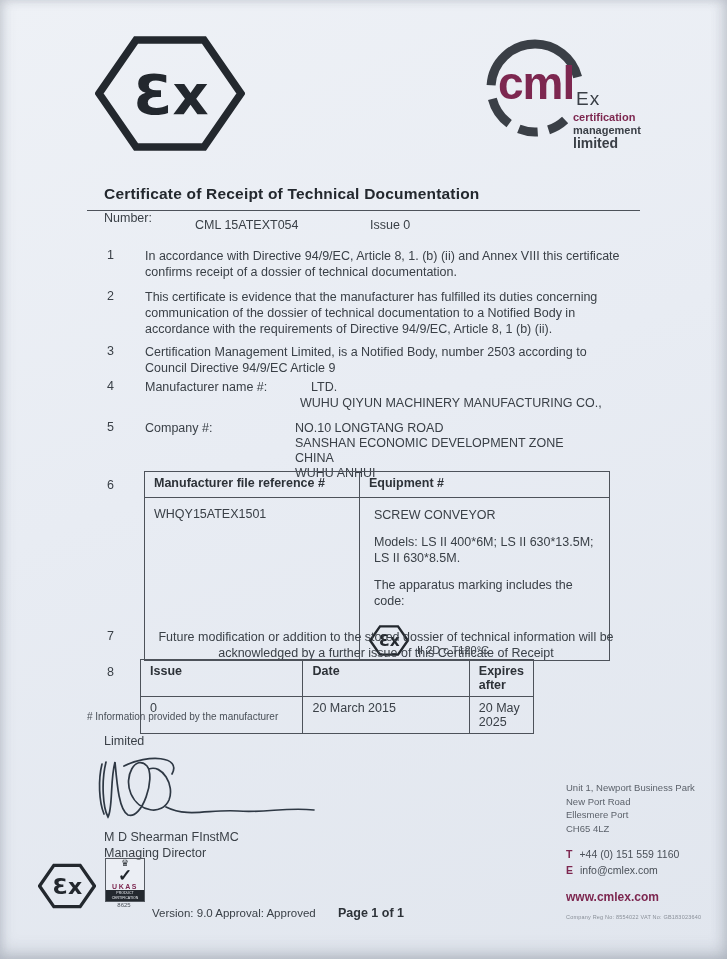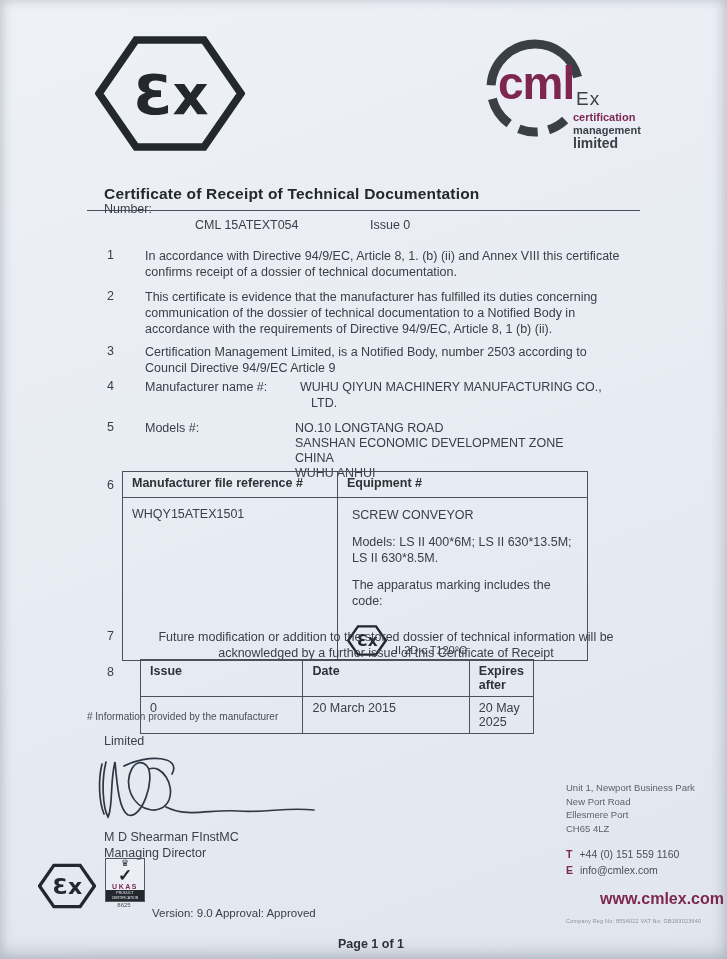--- a/index.html
+++ b/index.html
@@ -4,35 +4,35 @@
 <style>
   html,body{margin:0;padding:0;}
   body{
     width:727px;height:959px;position:relative;overflow:hidden;
     font-family:"Liberation Sans",sans-serif;color:#3a4047;
     background:linear-gradient(160deg,#eef1f6 0%,#e8ecf3 45%,#e1e6ee 100%);
   }
   .scan-shade{position:absolute;inset:0;pointer-events:none;
     box-shadow:inset 0 -8px 16px rgba(90,100,115,.22), inset -5px 0 12px rgba(90,100,115,.14), inset 3px 0 8px rgba(90,100,115,.10);}
   .abs{position:absolute;}
-  .bold{font-weight:bold;color:#2d3238;margin-top:31px;}
+  .bold{font-weight:bold;color:#2d3238;}
   .doc-title{font-size:15.5px;font-weight:bold;color:#23282e;letter-spacing:.2px;}
   .body-text{font-size:12.5px;line-height:16px;}
   .item-num{font-size:12.5px;}
   .rule{background:#4d525a;height:1px;}
   table{border-collapse:collapse;}
   td,th{border:1px solid #4d525a;font-size:12.5px;vertical-align:top;text-align:left;padding:4px 9px;}
   th{font-weight:bold;color:#2d3238;}
   .eq-par{margin:0 0 11px 5px;font-size:12.5px;line-height:16px;}
   .footnote{font-size:10px;color:#4a5058;}
   .sig-name{font-size:12.5px;line-height:16px;}
   .addr{font-size:9.5px;line-height:13.5px;color:#5c626b;}
   .contact{font-size:10.5px;line-height:16px;color:#4a5058;}
   .contact .tag{font-weight:bold;margin-right:7px;}
-  .website{font-size:16px;font-weight:bold;text-align:right;}
+  .website{font-size:12px;font-weight:bold;}
   .reg{font-size:5.5px;color:#8a9099;letter-spacing:.2px;}
   .ukas-box{width:38px;border:1px solid #555a61;text-align:center;background:rgba(255,255,255,.25);}
   .ukas-crown{font-size:9px;line-height:9px;color:#2b3036;}
   .ukas-check{font-size:17px;line-height:15px;font-weight:bold;color:#1f242a;}
   .ukas-word{font-size:7px;letter-spacing:1.5px;font-weight:bold;}
   .ukas-bar{background:#23282e;color:#eef1f6;font-size:3.5px;line-height:4.5px;padding:1px 0;}
   .ukas-num{font-size:6px;color:#4a5058;text-align:center;width:38px;}
   .code-line{display:flex;align-items:flex-end;gap:8px;}
 </style>
 </head>
@@ -53,51 +53,51 @@
   </svg>
   <div class="abs" style="left:15px;top:22px;font-size:46px;font-weight:bold;letter-spacing:-1px;color:#7d2750;line-height:50px;">cml</div>
   <div class="abs" style="left:93px;top:52px;font-size:19px;font-weight:normal;color:#3a3f46;letter-spacing:1px;">Ex</div>
   <div class="abs" style="left:90px;top:75px;font-size:11px;font-weight:bold;color:#7d2750;line-height:13px;">certification</div>
   <div class="abs" style="left:90px;top:88px;font-size:11px;font-weight:600;color:#3a3f46;line-height:13px;">management</div>
   <div class="abs" style="left:90px;top:101px;font-size:14px;font-weight:600;color:#3a3f46;line-height:13px;">limited</div>
 </div>
 
 <div class="abs doc-title" style="left:104px;top:185px;">Certificate of Receipt of Technical Documentation</div>
 <div class="abs rule" style="left:87px;top:210px;width:553px;"></div>
-<div class="abs body-text" style="left:104px;top:201px;">Number:</div>
+<div class="abs body-text" style="left:104px;top:210px;">Number:</div>
 <div class="abs body-text" style="left:195px;top:217px;">CML 15ATEXT054</div>
 <div class="abs body-text" style="left:370px;top:217px;">Issue 0</div>
 
 <div class="abs item-num" style="left:107px;top:248px;">1</div>
 <div class="abs body-text" style="left:145px;top:248px;width:482px;">In accordance with Directive 94/9/EC, Article 8, 1. (b) (ii) and Annex VIII this certificate confirms receipt of a dossier of technical documentation.</div>
 
 <div class="abs item-num" style="left:107px;top:289px;">2</div>
 <div class="abs body-text" style="left:145px;top:289px;width:482px;">This certificate is evidence that the manufacturer has fulfilled its duties concerning communication of the dossier of technical documentation to a Notified Body in accordance with the requirements of Directive 94/9/EC, Article 8, 1 (b) (ii).</div>
 
 <div class="abs item-num" style="left:107px;top:344px;">3</div>
 <div class="abs body-text" style="left:145px;top:344px;width:482px;">Certification Management Limited, is a Notified Body, number 2503 according to Council Directive 94/9/EC Article 9</div>
 
 <div class="abs item-num" style="left:107px;top:379px;">4</div>
 <div class="abs body-text" style="left:145px;top:379px;">Manufacturer name #:</div>
 <div class="abs body-text" style="left:300px;top:379px;width:330px;">
+  <div style="padding-left:11px;">LTD.</div>
   <div>WUHU QIYUN MACHINERY MANUFACTURING CO.,</div>
-  <div style="padding-left:11px;">LTD.</div>
 </div>
 
 <div class="abs item-num" style="left:107px;top:420px;">5</div>
-<div class="abs body-text" style="left:145px;top:420px;">Models #:</div>
+<div class="abs body-text" style="left:145px;top:420px;">Company #:</div>
 <div class="abs" style="left:295px;top:421px;width:330px;font-size:12.5px;line-height:15px;">
   <div>NO.10 LONGTANG ROAD</div>
   <div>SANSHAN ECONOMIC DEVELOPMENT ZONE</div>
   <div>CHINA</div>
   <div>WUHU ANHUI</div>
 </div>
 
 <div class="abs item-num" style="left:107px;top:478px;">6</div>
-<table class="abs" style="left:122px;top:471px;width:466px;">
+<table class="abs" style="left:144px;top:471px;width:466px;">
   <tbody>
       <tr>
     <th style="width:196px;height:17px;">Manufacturer file reference #</th>
     <th>Equipment #</th>
   </tr>
   <tr>
     <td style="padding-top:9px;height:118px;">WHQY15ATEX1501</td>
     <td style="padding-top:9px;">
       <p class="eq-par">SCREW CONVEYOR</p>
       <p class="eq-par">Models: LS II 400*6M; LS II 630*13.5M; LS II 630*8.5M.</p>

